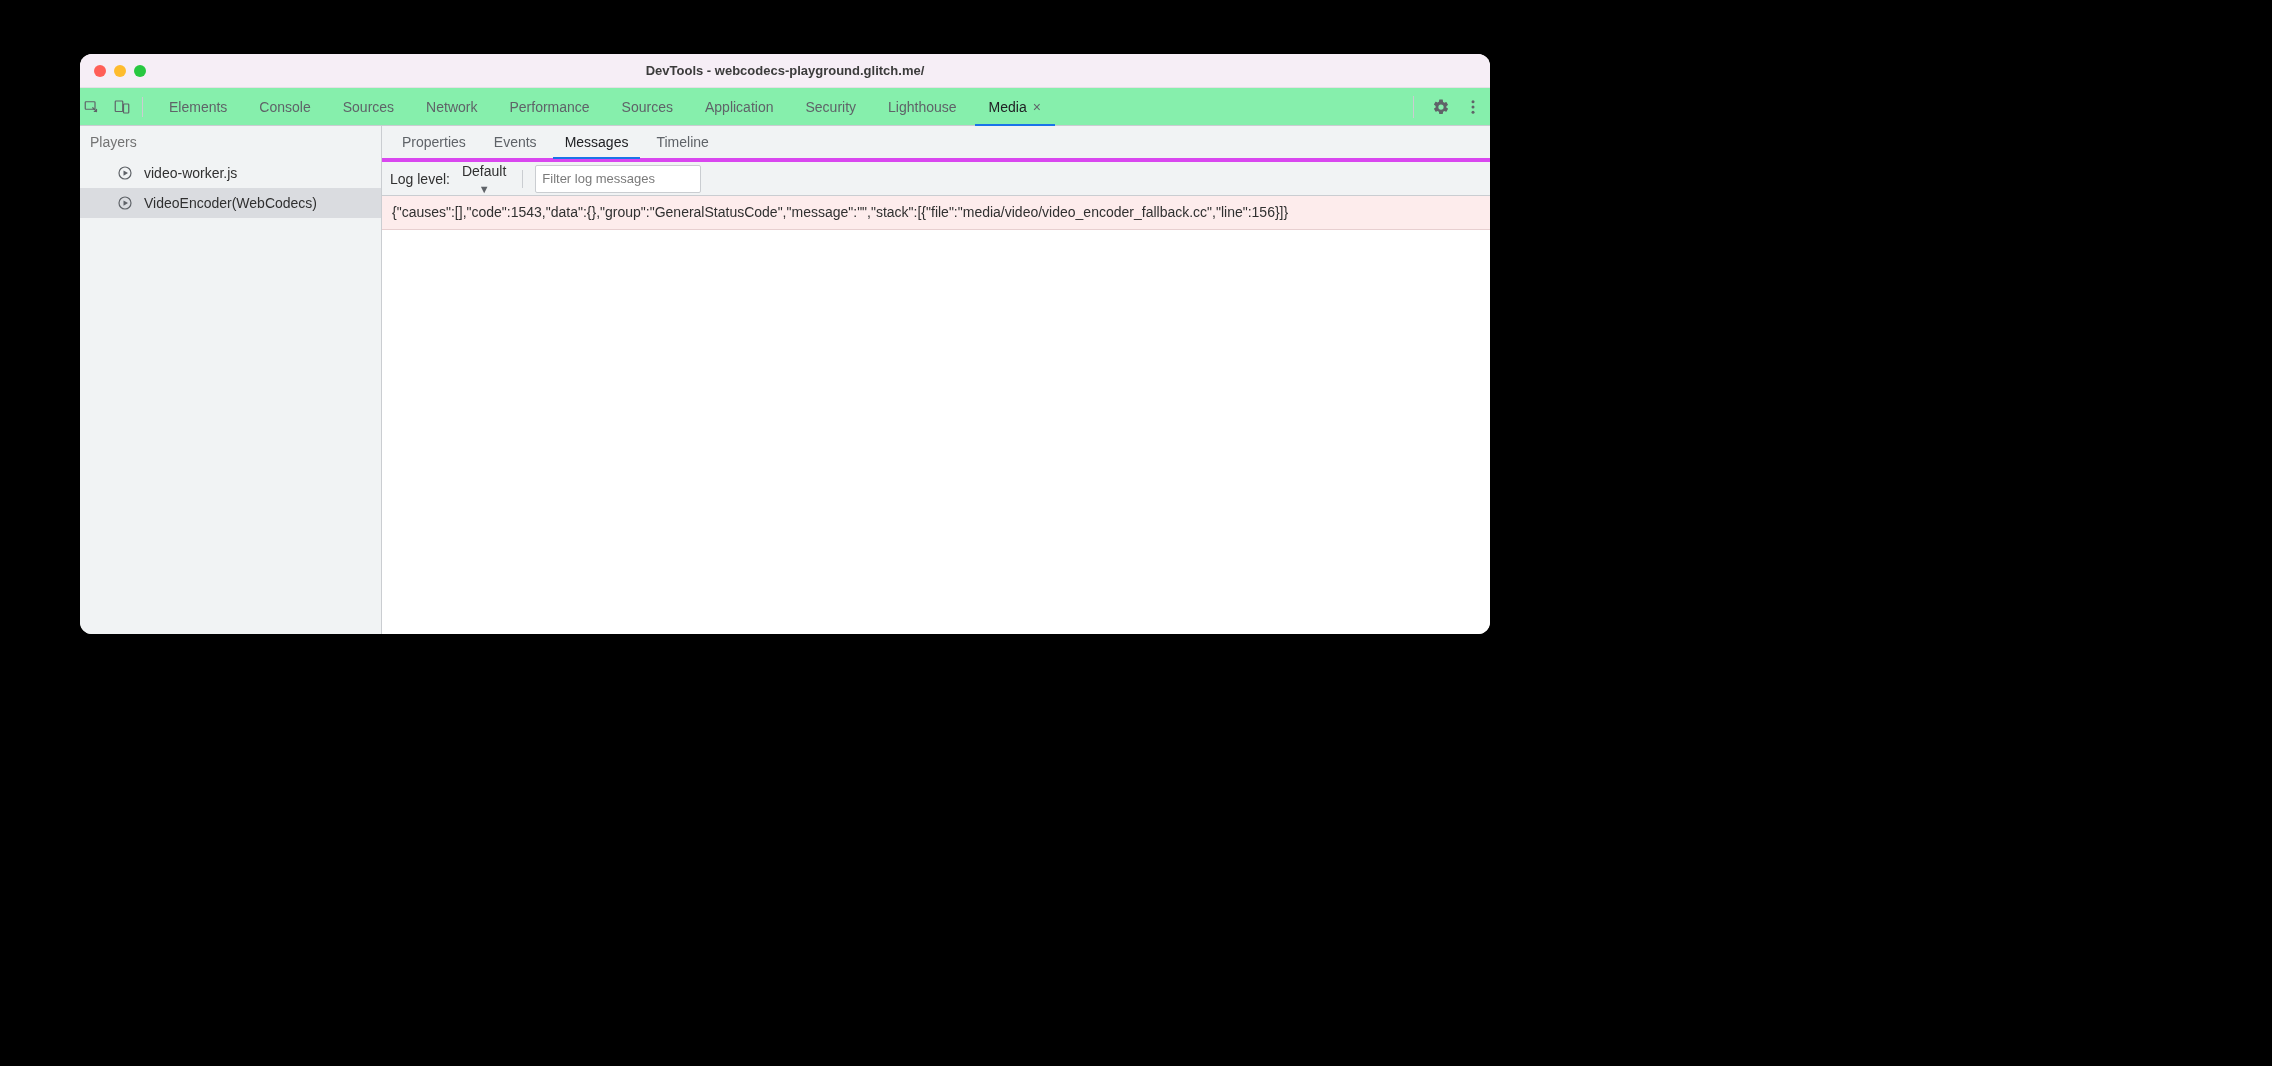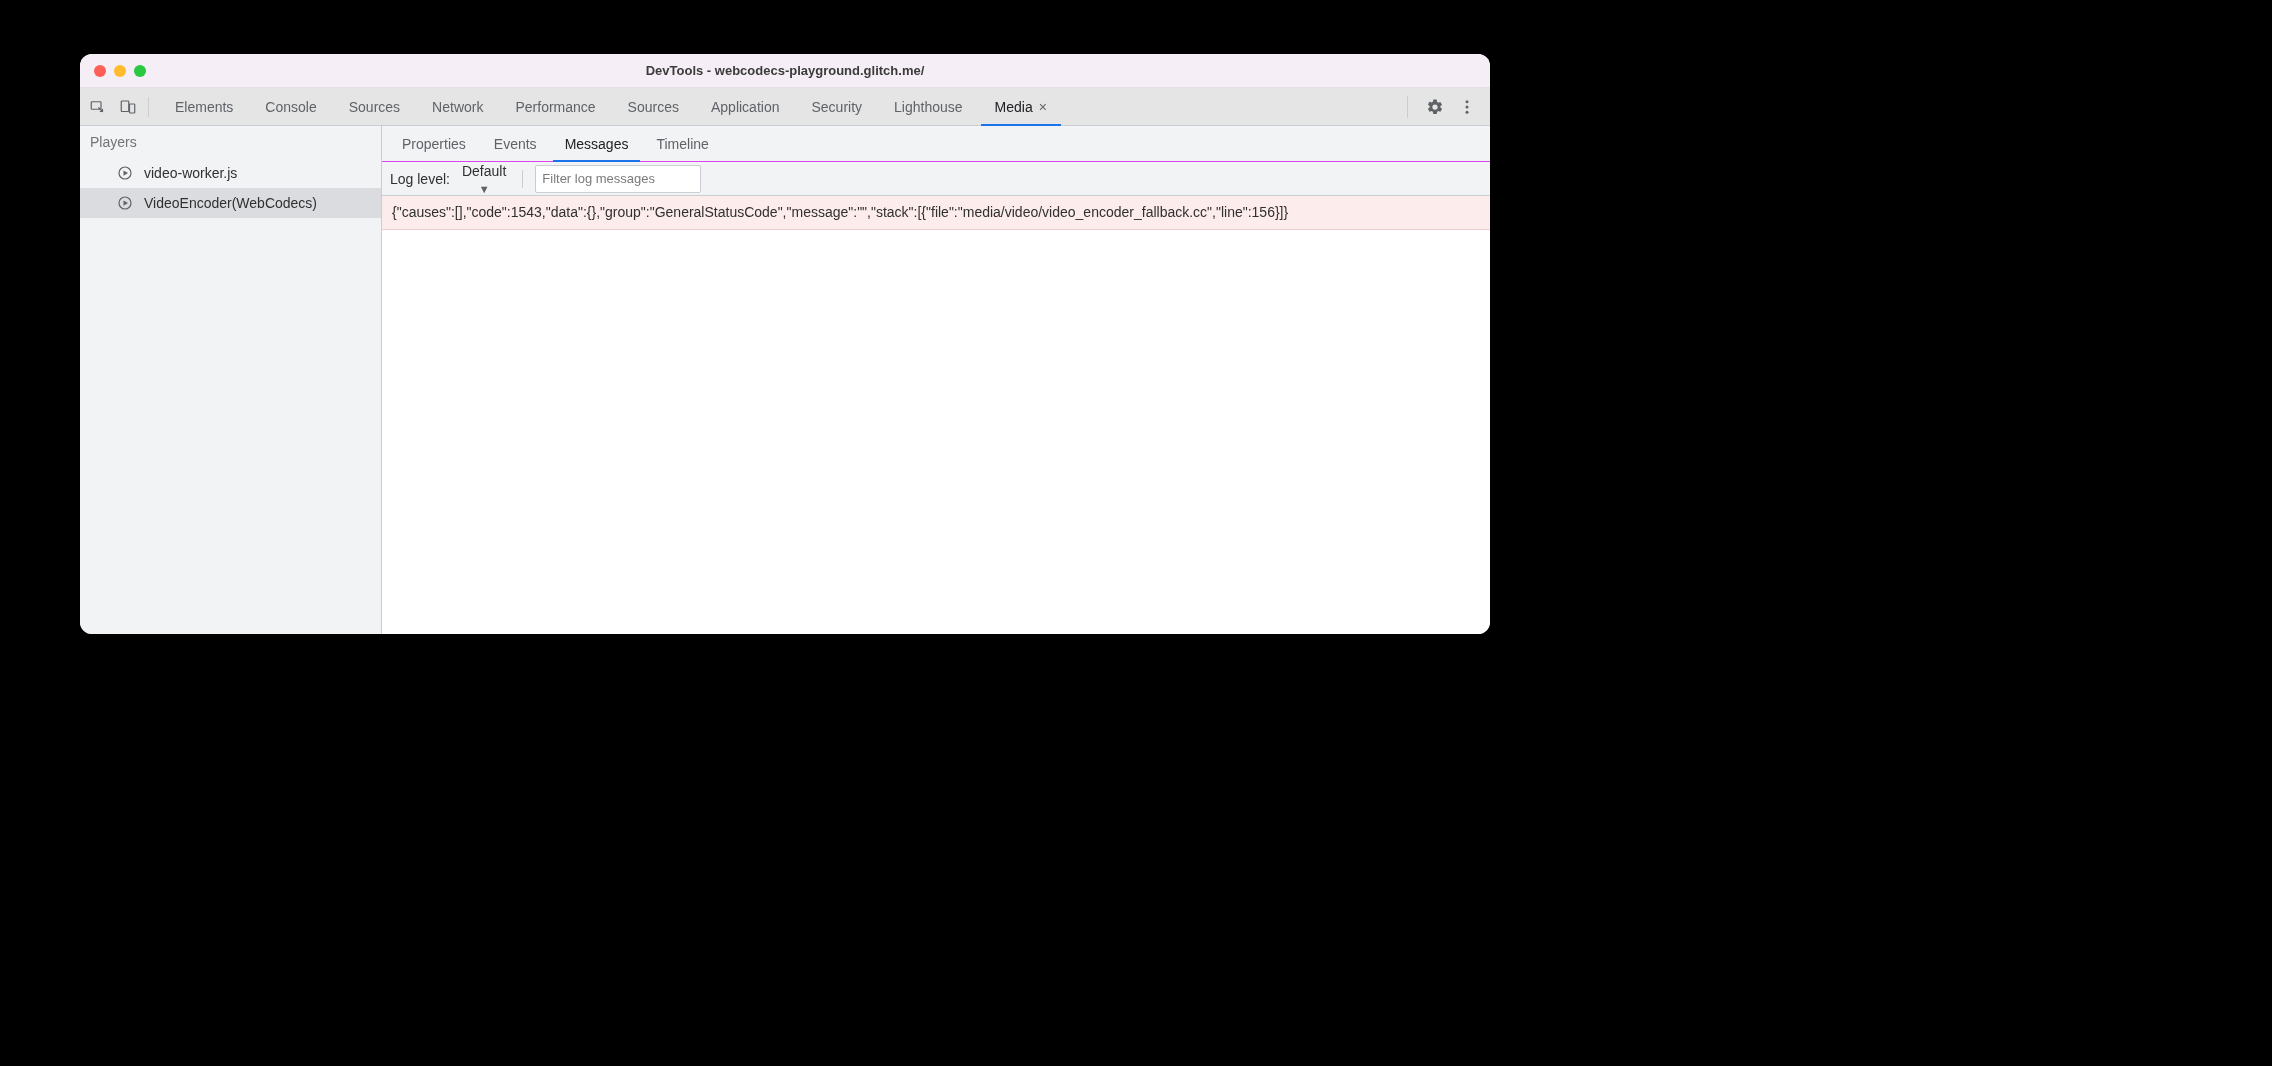--- a/index.html
+++ b/index.html
@@ -47,25 +47,25 @@
     left: 0; right: 0;
     text-align: center;
     font-size: 13px;
     font-weight: 600;
     color: #3b3b3b;
     pointer-events: none;
   }
 
   .main-toolbar {
     height: 38px;
-    background: #e5e5e5;
+    background: #86efac;
     border-bottom: 1px solid #cacdd1;
     display: flex;
     align-items: center;
-    padding: 0 8px;
+    padding: 0 2px;
   }
   .left-icons { display: flex; align-items: center; gap: 10px; }
   .icon-btn {
     width: 20px; height: 20px;
     display: inline-flex;
     align-items: center;
     justify-content: center;
     color: #5f6368;
     cursor: pointer;
   }
@@ -158,21 +158,21 @@
 
   .main-pane {
     flex: 1;
     display: flex;
     flex-direction: column;
     min-width: 0;
   }
   .sub-tabs-bar {
     height: 36px;
     background: #f1f3f4;
-    border-bottom: 1px solid #d946ef;
+    border-bottom: 4px solid #d946ef;
     display: flex;
     align-items: stretch;
     padding-left: 6px;
   }
   .sub-tab {
     padding: 0 14px;
     display: flex;
     align-items: center;
     font-size: 14px;
     color: #5f6368;

